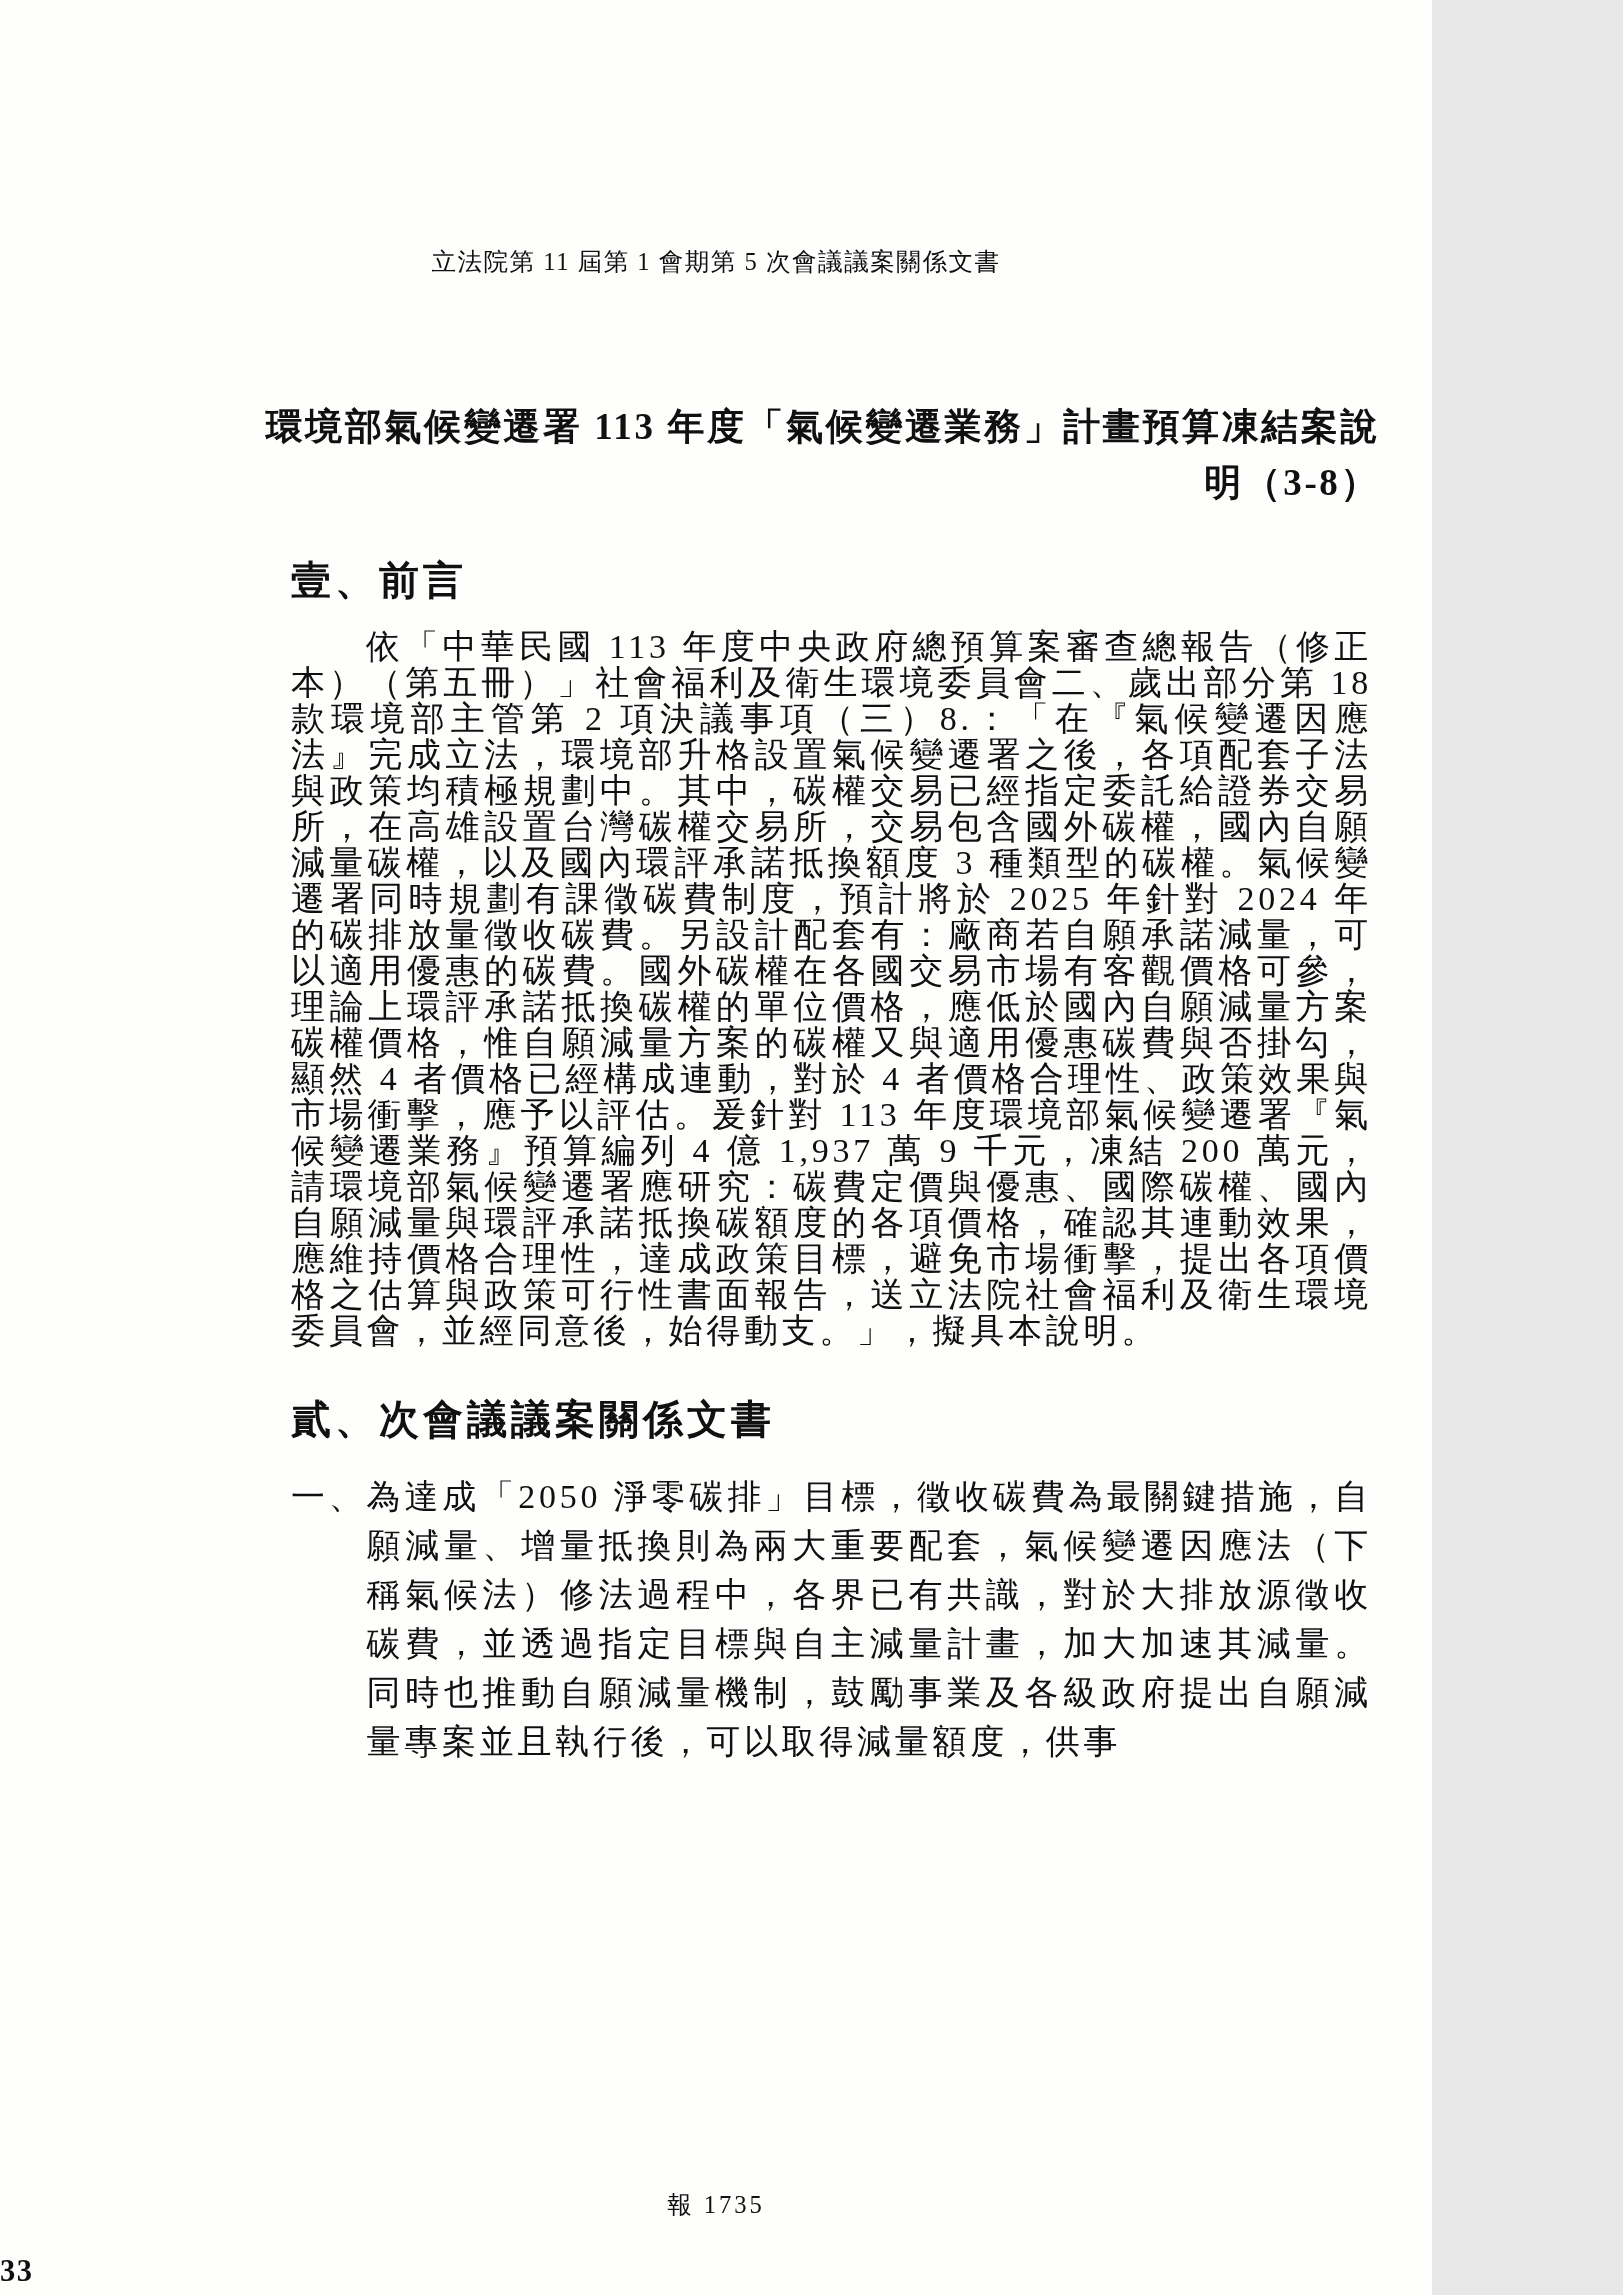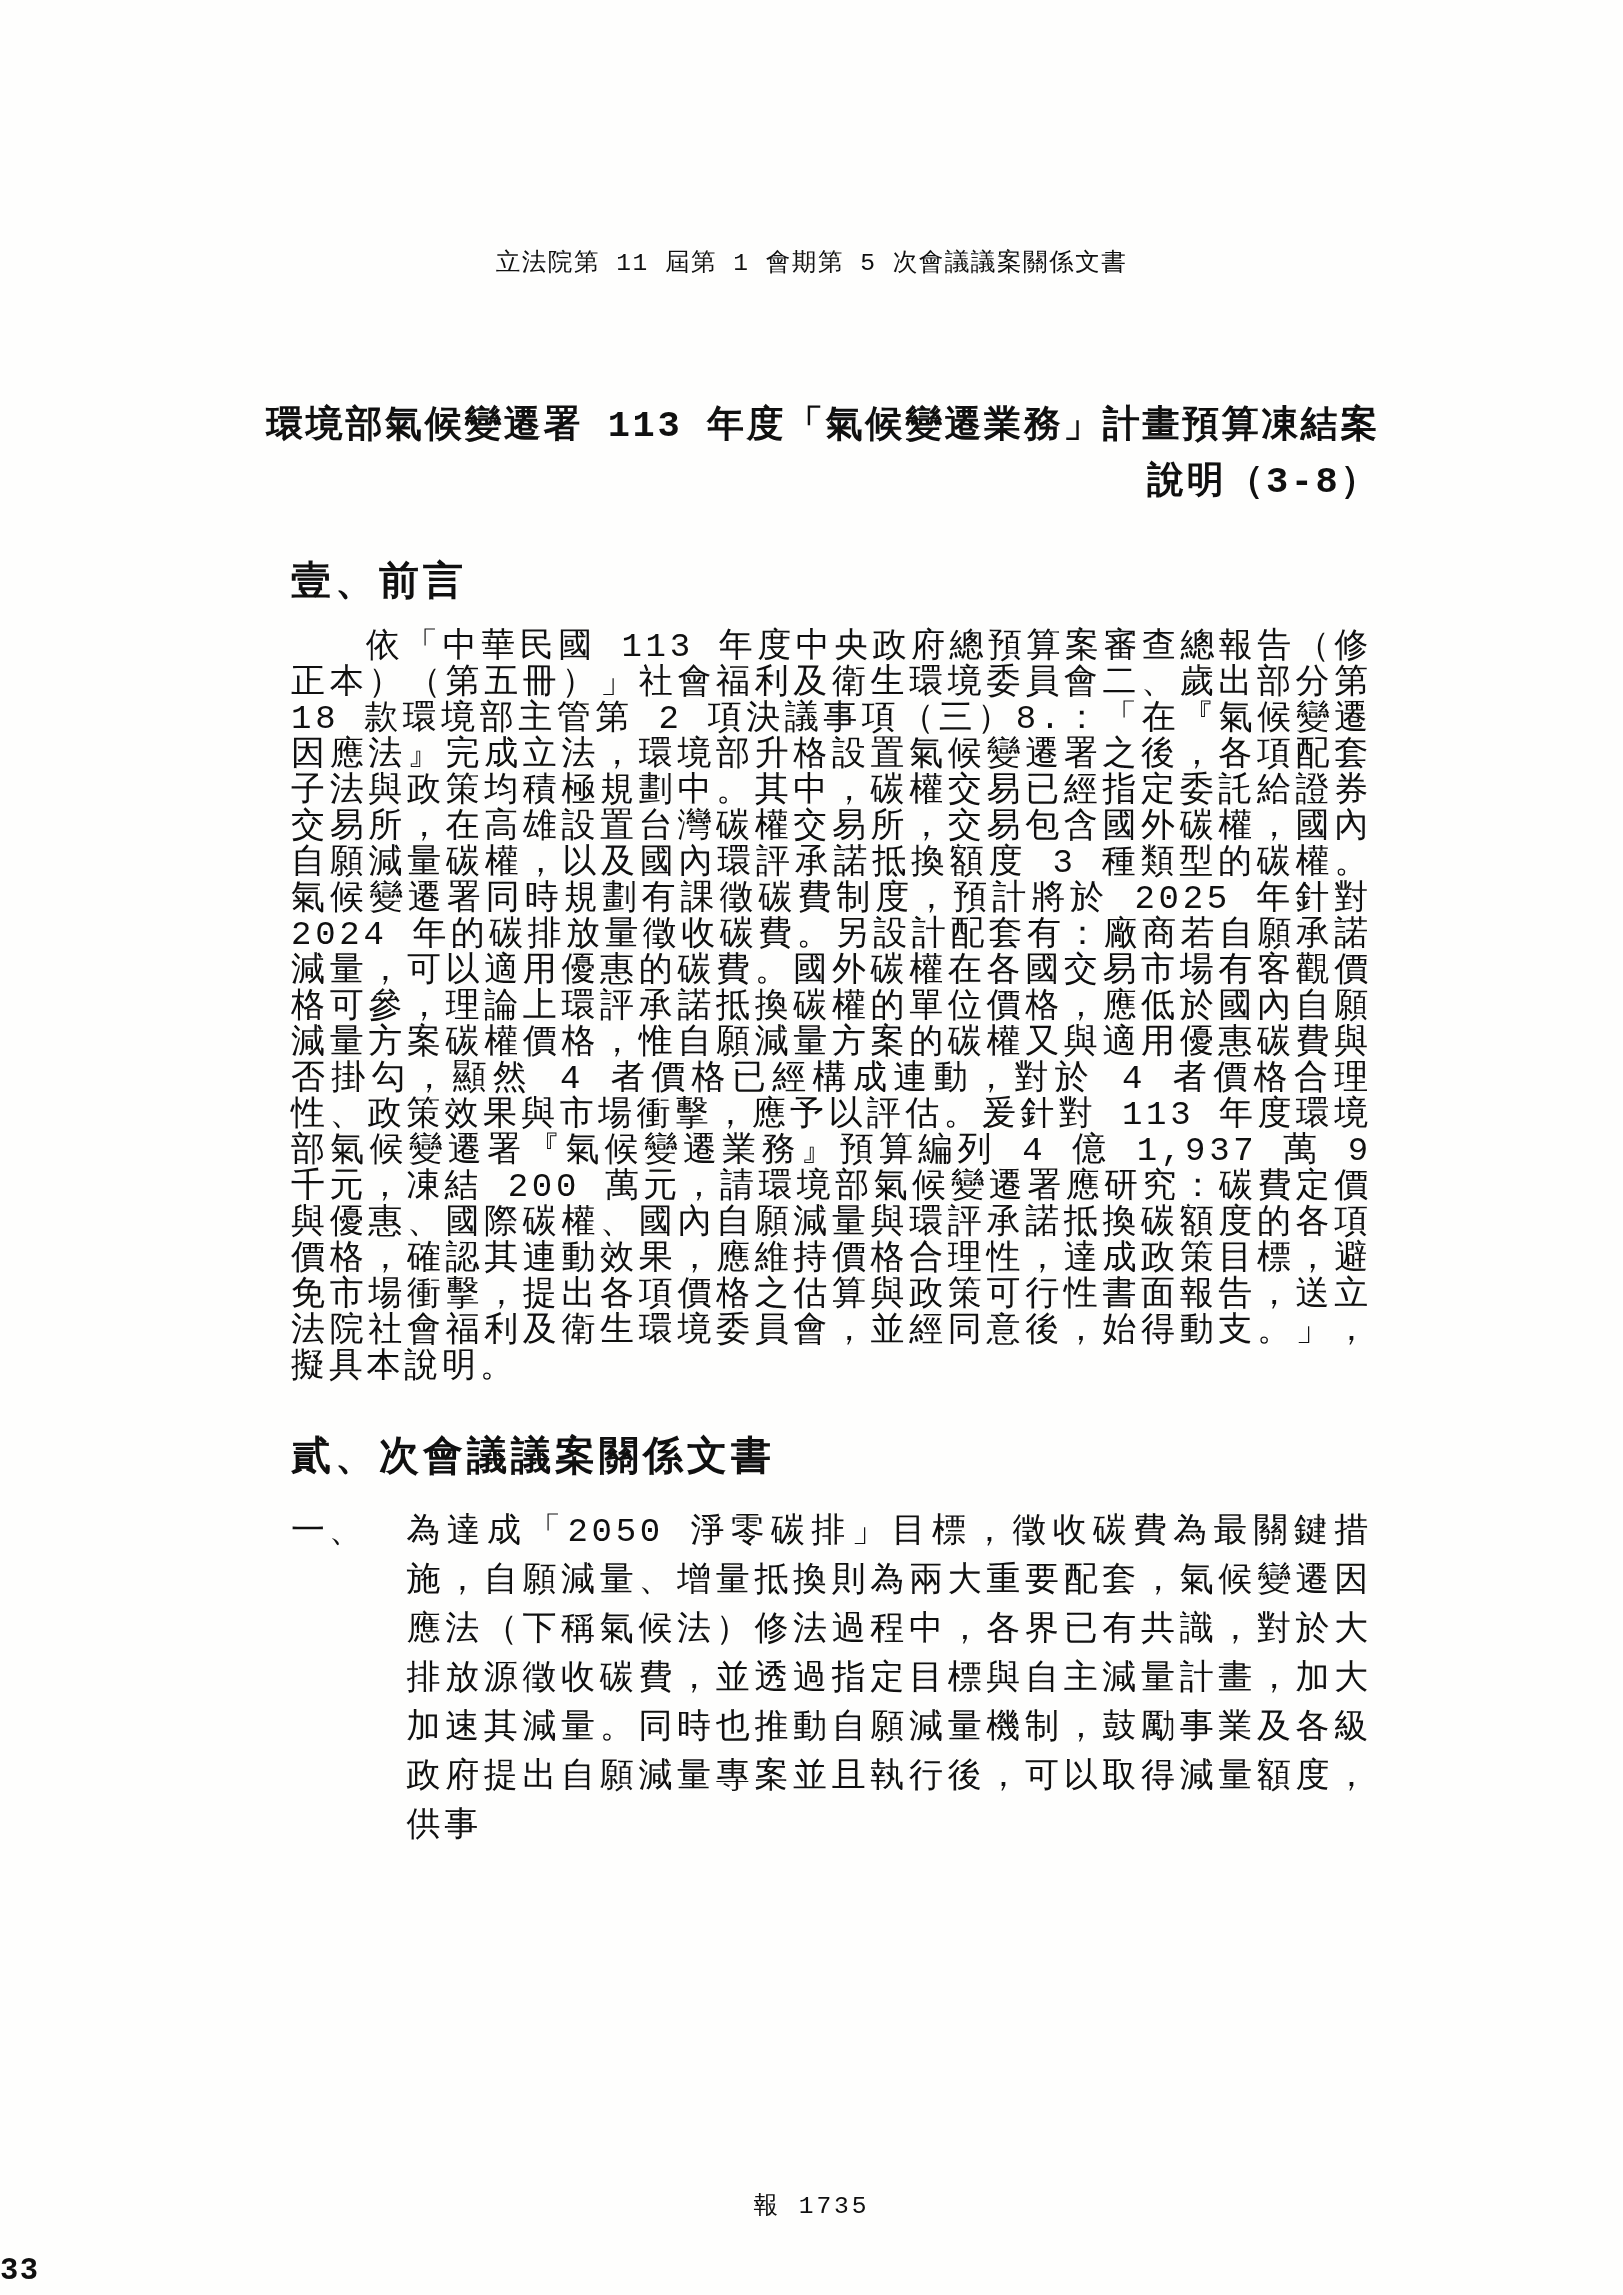--- a/index.html
+++ b/index.html
@@ -2,26 +2,26 @@
 <html lang="zh-Hant" style="font-size:7.9px"><head>
 <meta charset="utf-8">
 <style>
   html, body {
     margin: 0;
     padding: 0;
     background: #e8e8e8;
   }
   .page {
     position: relative;
-    width: 1623px;
+    width: 1432px;
     height: 2295px;
     background: #fefefdff;
     background: #fefefd;
     color: #101010;
-    font-family: Liberation Mono, monospace;
+    font-family: Liberation Serif, serif;
     overflow: hidden;
   }
   .doc-header {
     position: absolute;
     top: 245px;
     left: 0;
     width: 100%;
     text-align: center;
     font-size: 24.6px;
     letter-spacing: 0.06em;
@@ -65,21 +65,20 @@
     letter-spacing: 0.11em;
   }
   .list-marker {
     flex: 0 0 auto;
     white-space: nowrap;
   }
   .list-text {
     flex: 1 1 auto;
     text-align: justify;
     text-align-last: left;
-    margin-left: 40px;
   }
   .doc-footer {
     position: absolute;
     top: 2188px;
     left: 0;
     width: 100%;
     text-align: center;
     font-size: 24.6px;
     letter-spacing: 0.12em;
   }

